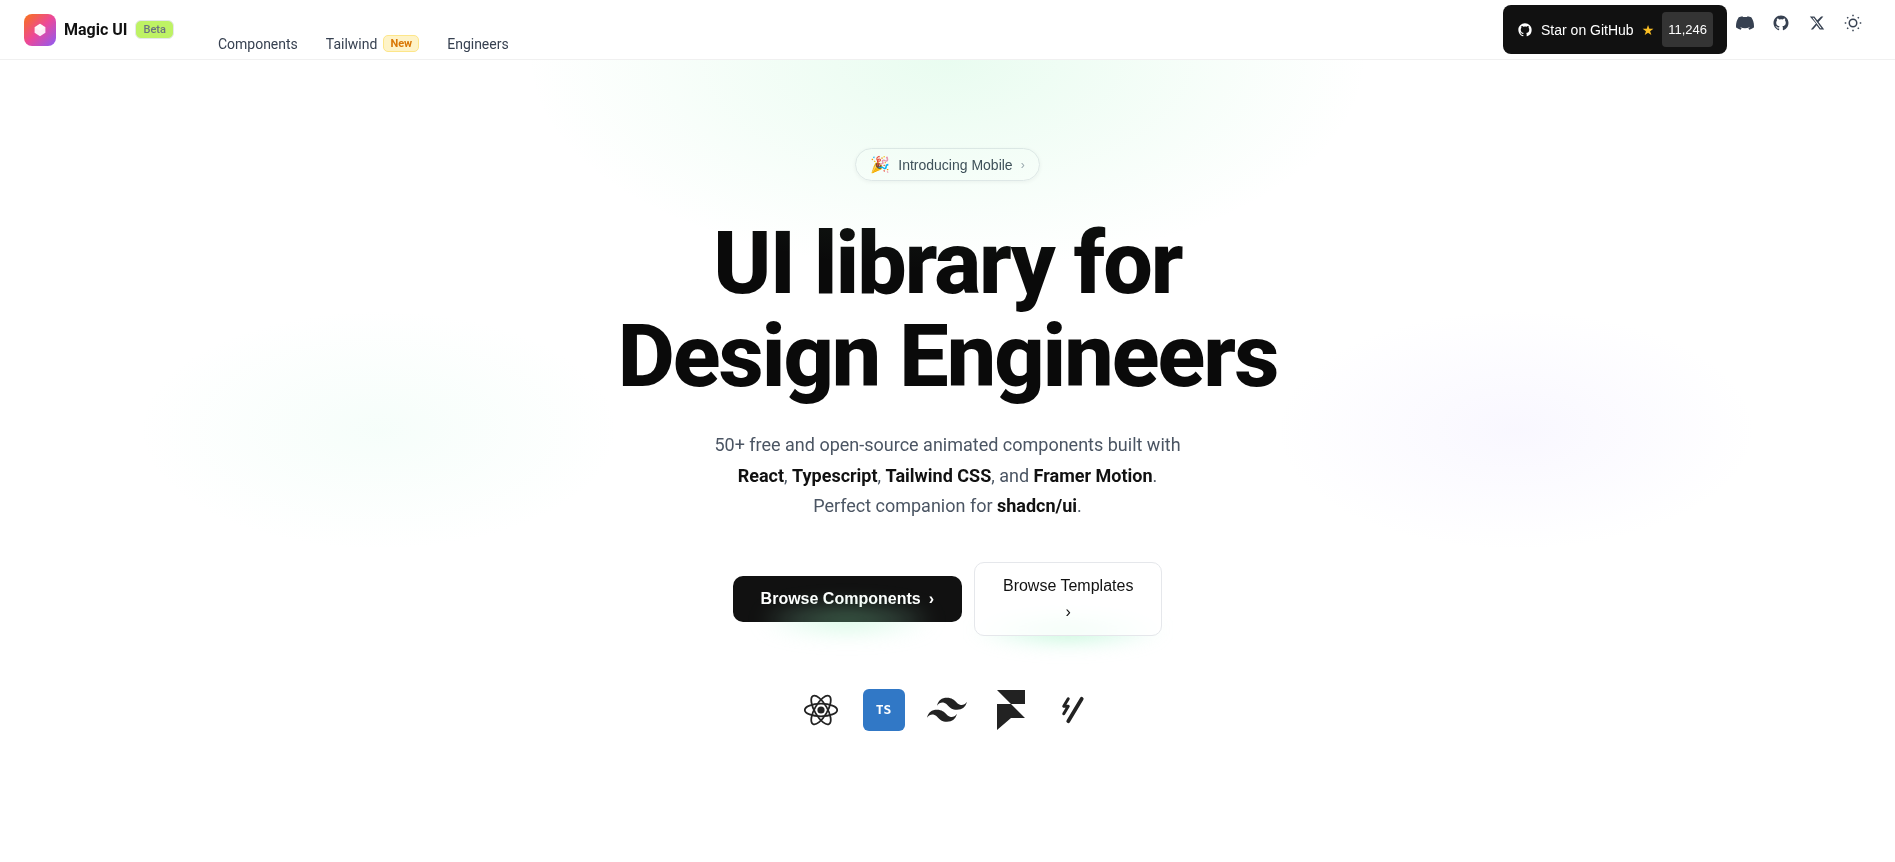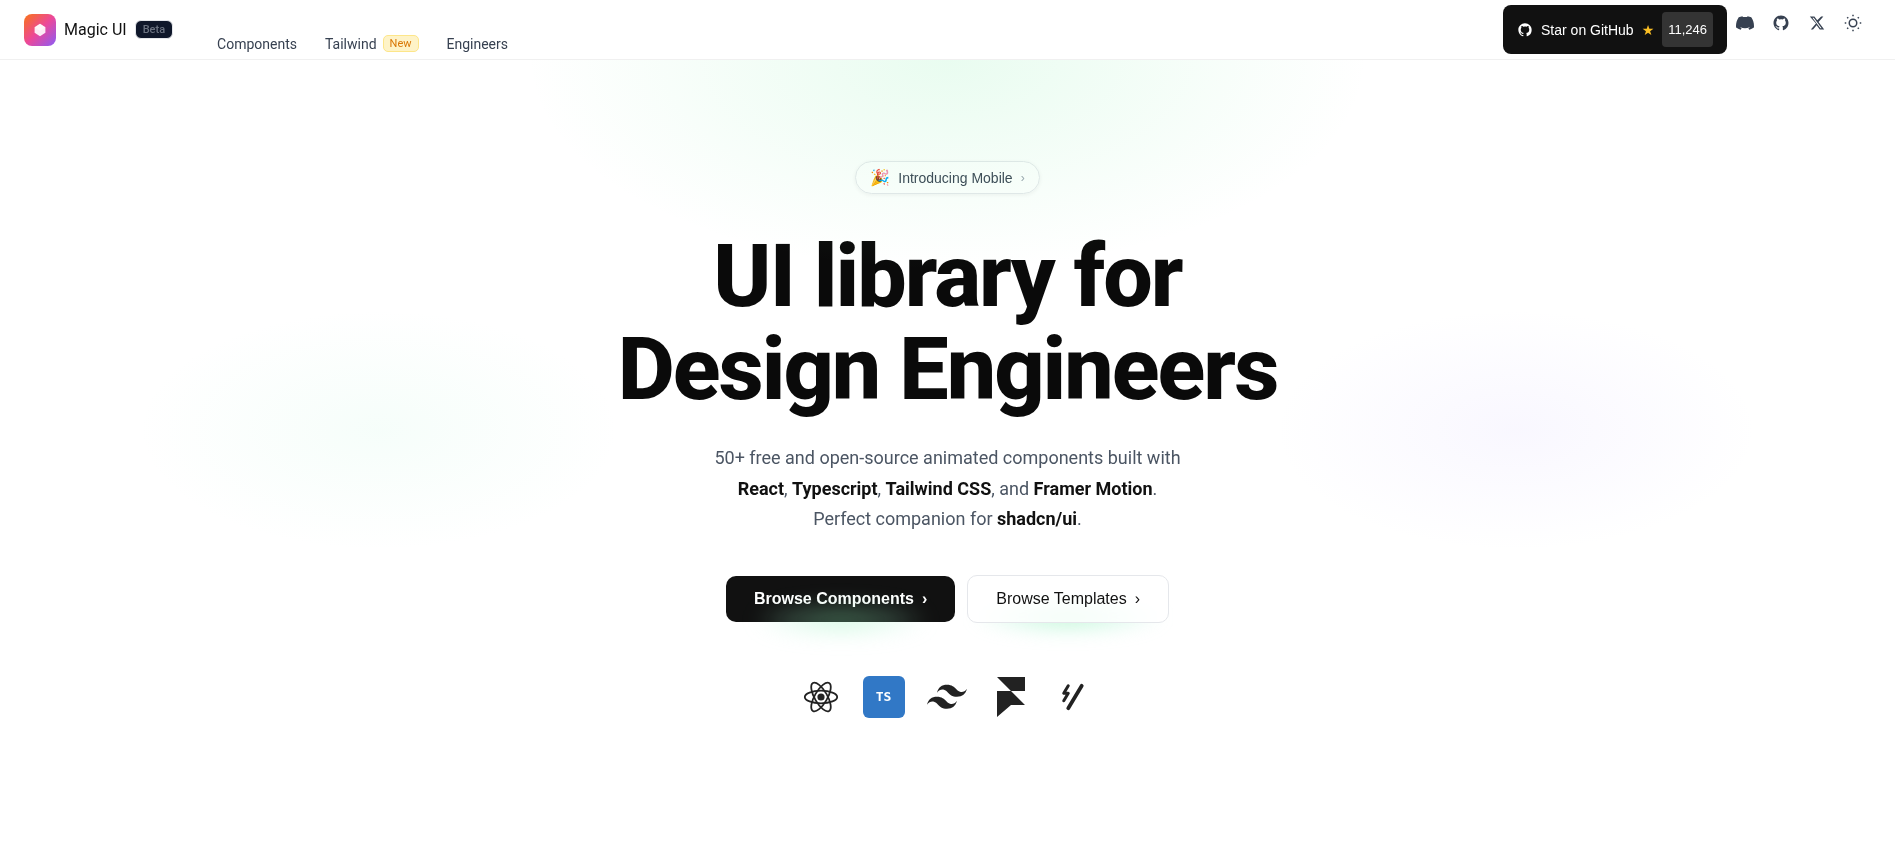--- a/index.html
+++ b/index.html
@@ -38,26 +38,26 @@
       background: linear-gradient(135deg, #f97316, #ec4899, #8b5cf6);
       display: flex;
       align-items: center;
       justify-content: center;
     }
     .logo-icon svg {
       width: 18px;
       height: 18px;
     }
     .logo-text {
-      font-weight: 400;
+      font-weight: 700;
       font-size: 16px;
       color: #111;
     }
     .beta-badge {
-      background: #0f172a;
+      background: #bef264;
       border: 1px solid #e5e7eb;
       border-radius: 6px;
       padding: 2px 7px;
       font-size: 11px;
       font-weight: 500;
       color: #6b7280;
     }
     .nav-links {
       display: flex;
       align-items: center;
@@ -75,21 +75,21 @@
       text-decoration: none;
       margin-top: 28px;
     }
     .new-badge {
       background: #fef3c7;
       color: #d97706;
       border: 1px solid #fde68a;
       border-radius: 5px;
       padding: 1px 6px;
       font-size: 11px;
-      font-weight: 400;
+      font-weight: 700;
     }
     .navbar-right {
       display: flex;
       align-items: flex-start;
     }
     .github-btn {
       display: flex;
       align-items: center;
       gap: 8px;
       background: #111;
@@ -243,20 +243,21 @@
       gap: 8px;
       background: rgba(255,255,255,0.8);
       color: #111;
       border: 1px solid #e5e7eb;
       border-radius: 10px;
       padding: 14px 28px;
       font-size: 16px;
       font-weight: 500;
       cursor: pointer;
       position: relative;
+      flex-direction: column;
     }
 
     
     .btn-secondary::before {
       content: '';
       position: absolute;
       bottom: -15px;
       left: 50%;
       transform: translateX(-50%);
       width: 200px;

